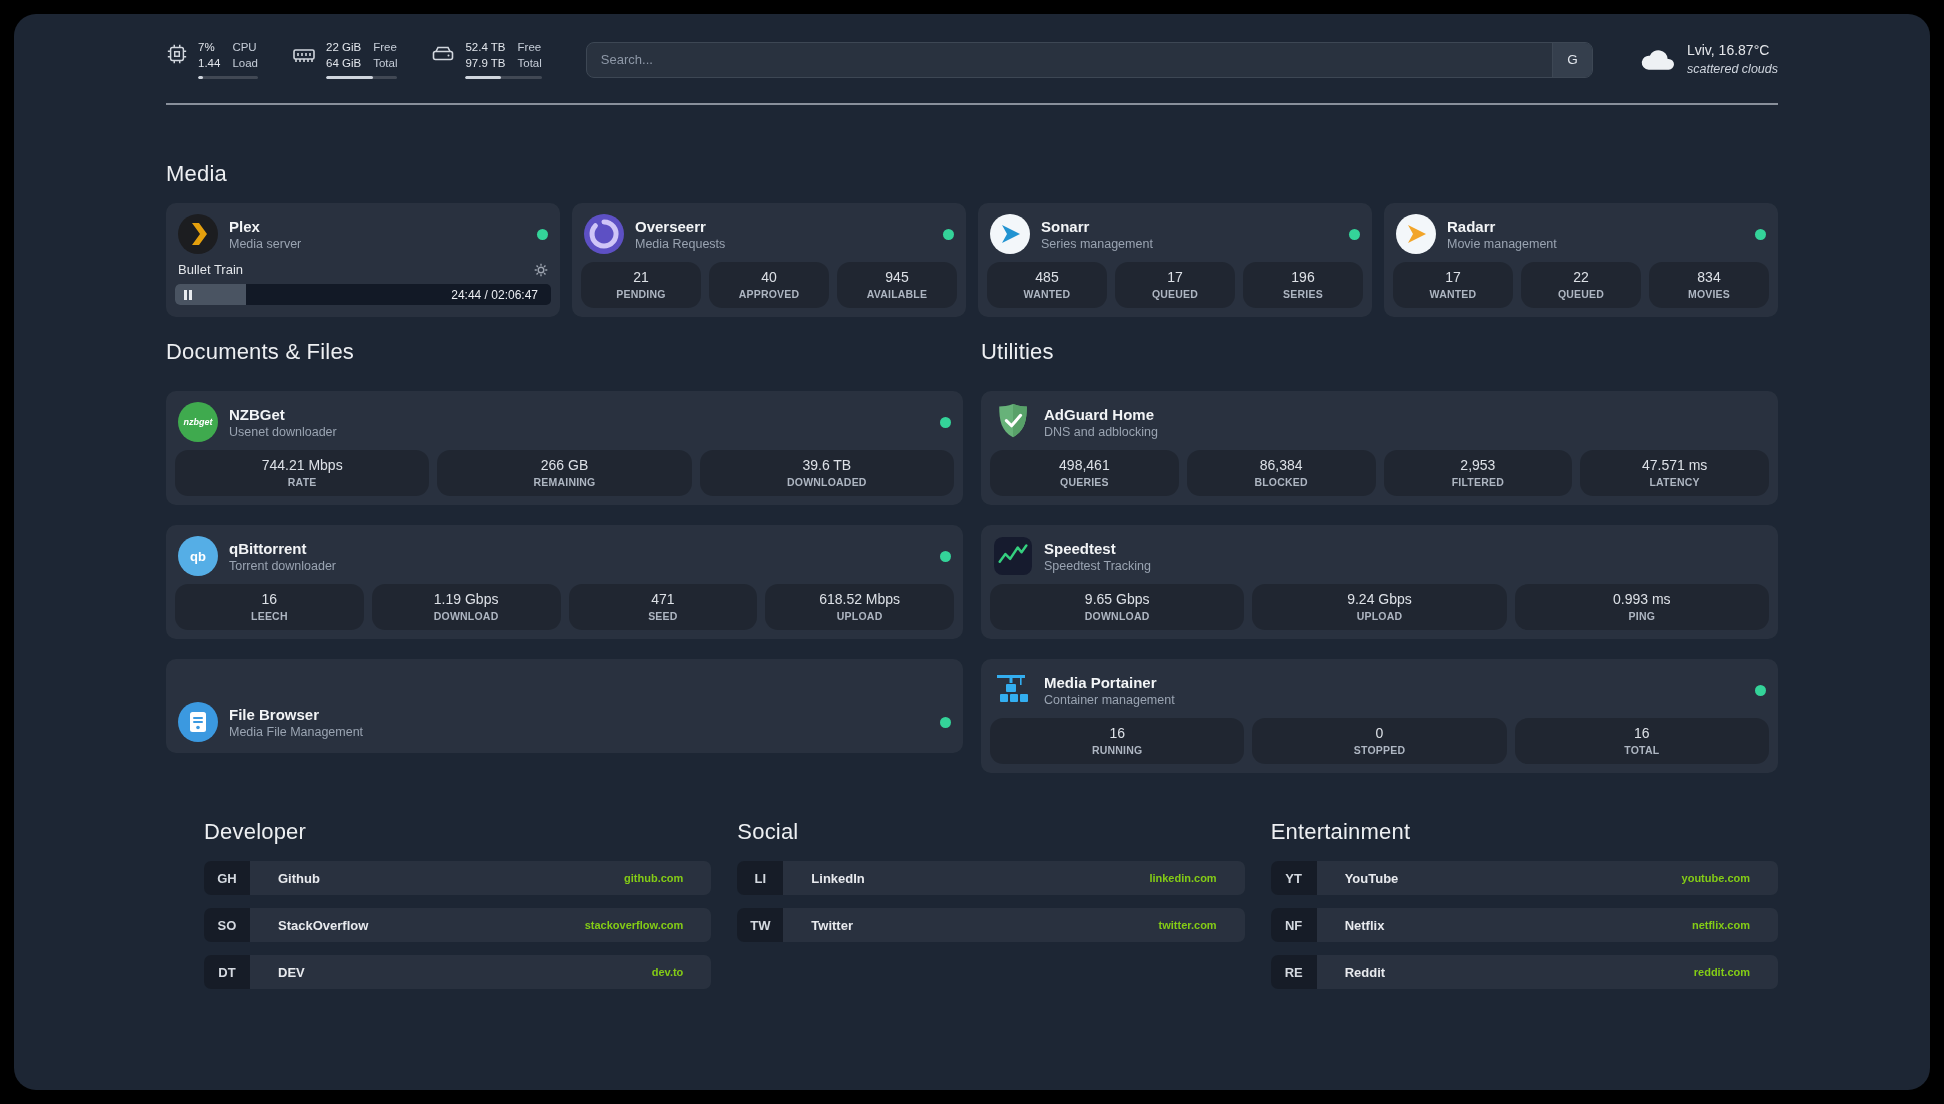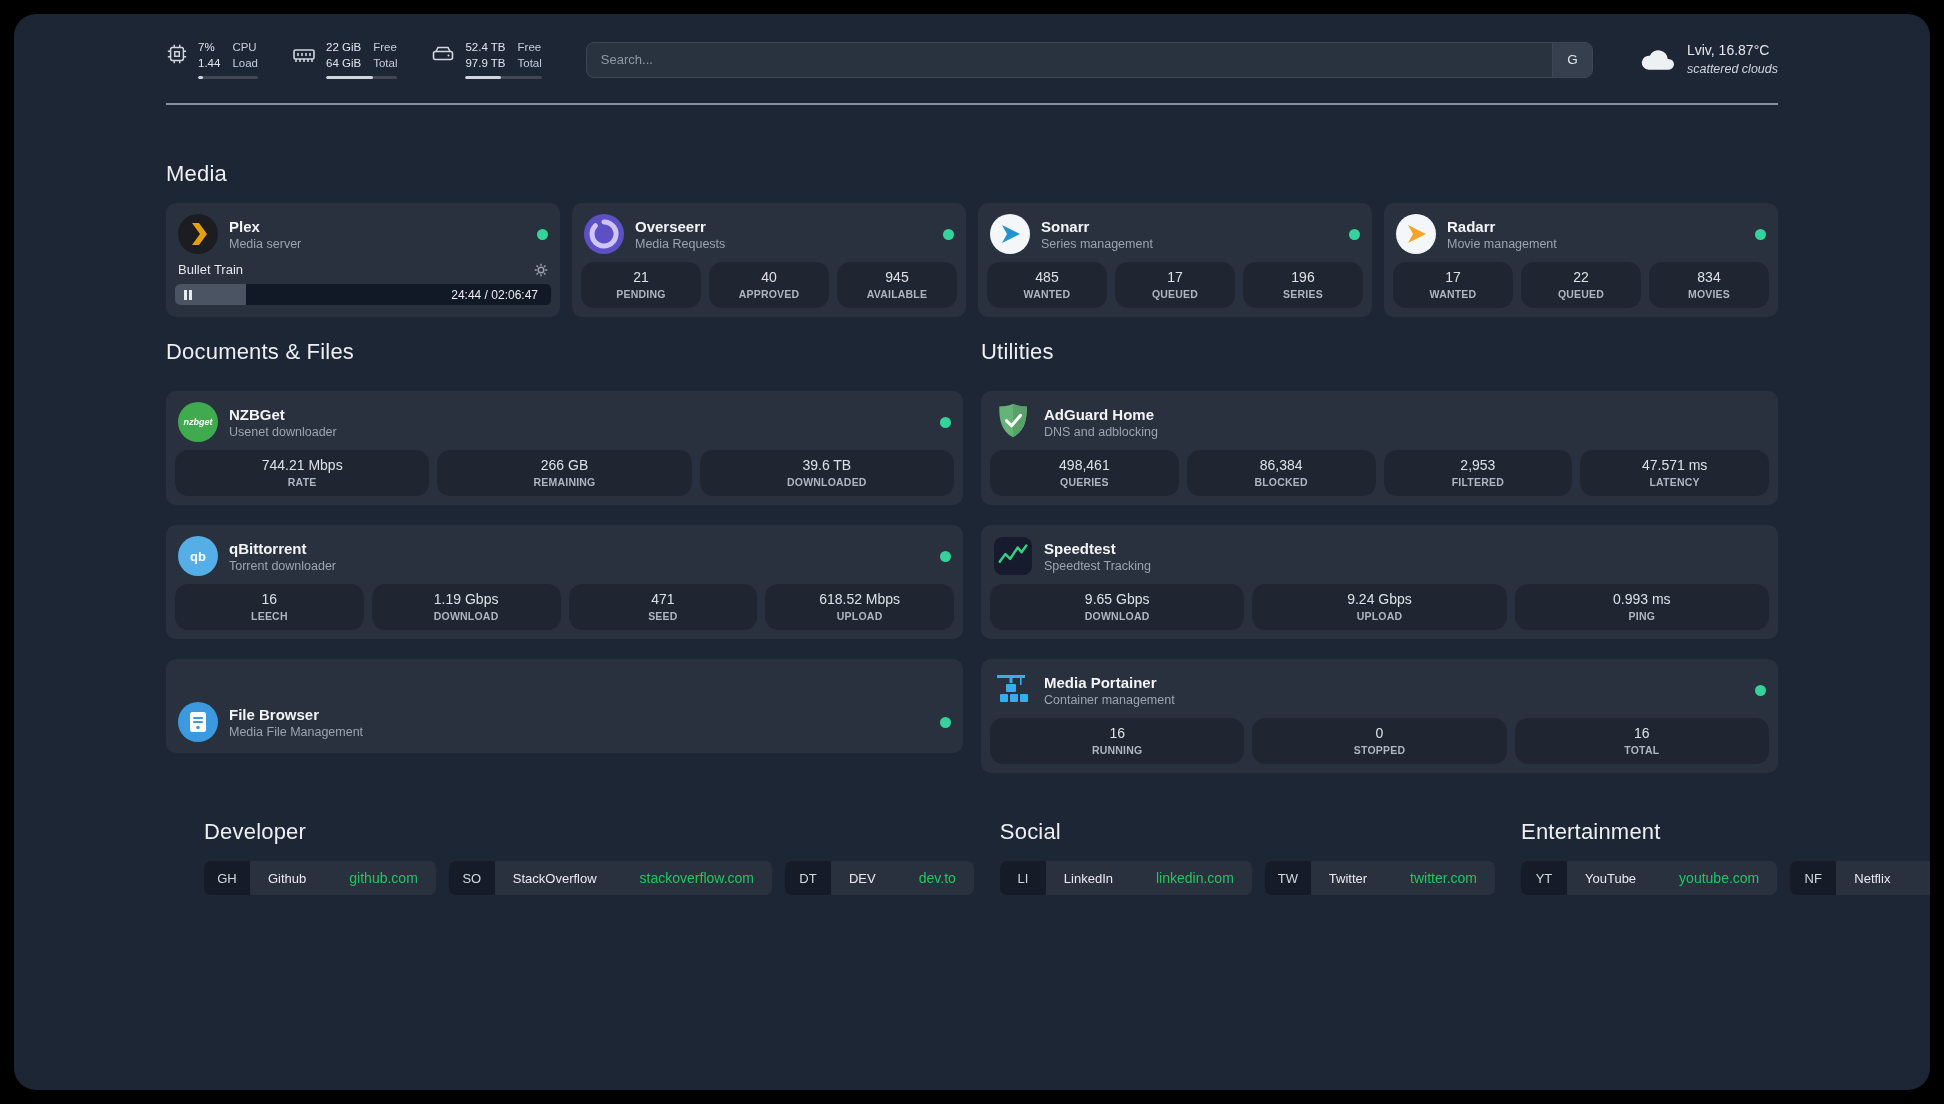--- a/index.html
+++ b/index.html
@@ -70,26 +70,26 @@
   .pause-btn i { width: 2.5px; height: 10px; background: #e8ebef; display: block; }
   .np-time { position: absolute; right: 13px; font-size: 12px; color: #eceef2; z-index: 1; }
   .gear-btn { background: none; border: none; cursor: pointer; display: inline-flex; padding: 0; }
 
   .nzb-text { font-size: 9px; font-weight: 700; font-style: italic; color: #fff; }
   .qb-text { font-size: 13px; font-weight: 700; color: #fff; }
 
   
   .bottom-grid { display: grid; grid-template-columns: 1fr 1fr 1fr; gap: 26px; margin-top: 46px; padding-bottom: 40px; margin-left: 38px; }
   .bm-col .section-title { margin-bottom: 16px; }
-  .bm-list { display: flex; flex-direction: row; gap: 13px; }
+  .bm-list { display: flex; flex-direction: column; gap: 13px; font-weight: bold; }
   .bm-row { display: flex; height: 34px; border-radius: 7px; overflow: hidden; cursor: pointer; }
   .bm-abbr { width: 46px; flex: none; background: rgba(0,0,0,0.24); color: #d4d9e0; display: flex; align-items: center; justify-content: center; font-size: 13px; }
-  .bm-body { flex: 1; background: rgba(255,255,255,0.055); display: flex; align-items: center; justify-content: space-between; padding: 0 18px; gap: 43px; }
+  .bm-body { flex: 1; background: rgba(255,255,255,0.055); display: flex; align-items: center; justify-content: space-between; padding: 0 28px; gap: 43px; }
   .bm-name { font-size: 13px; color: #e8eaee; }
-  .bm-url { font-size: 14px; color: #22c55e; }
+  .bm-url { font-size: 11px; color: #84cc16; }
 </style>
 </head>
 <body>
 
 <div class="app">
   <div class="content">
 
     <div class="topbar">
       <div class="monitors">
 

